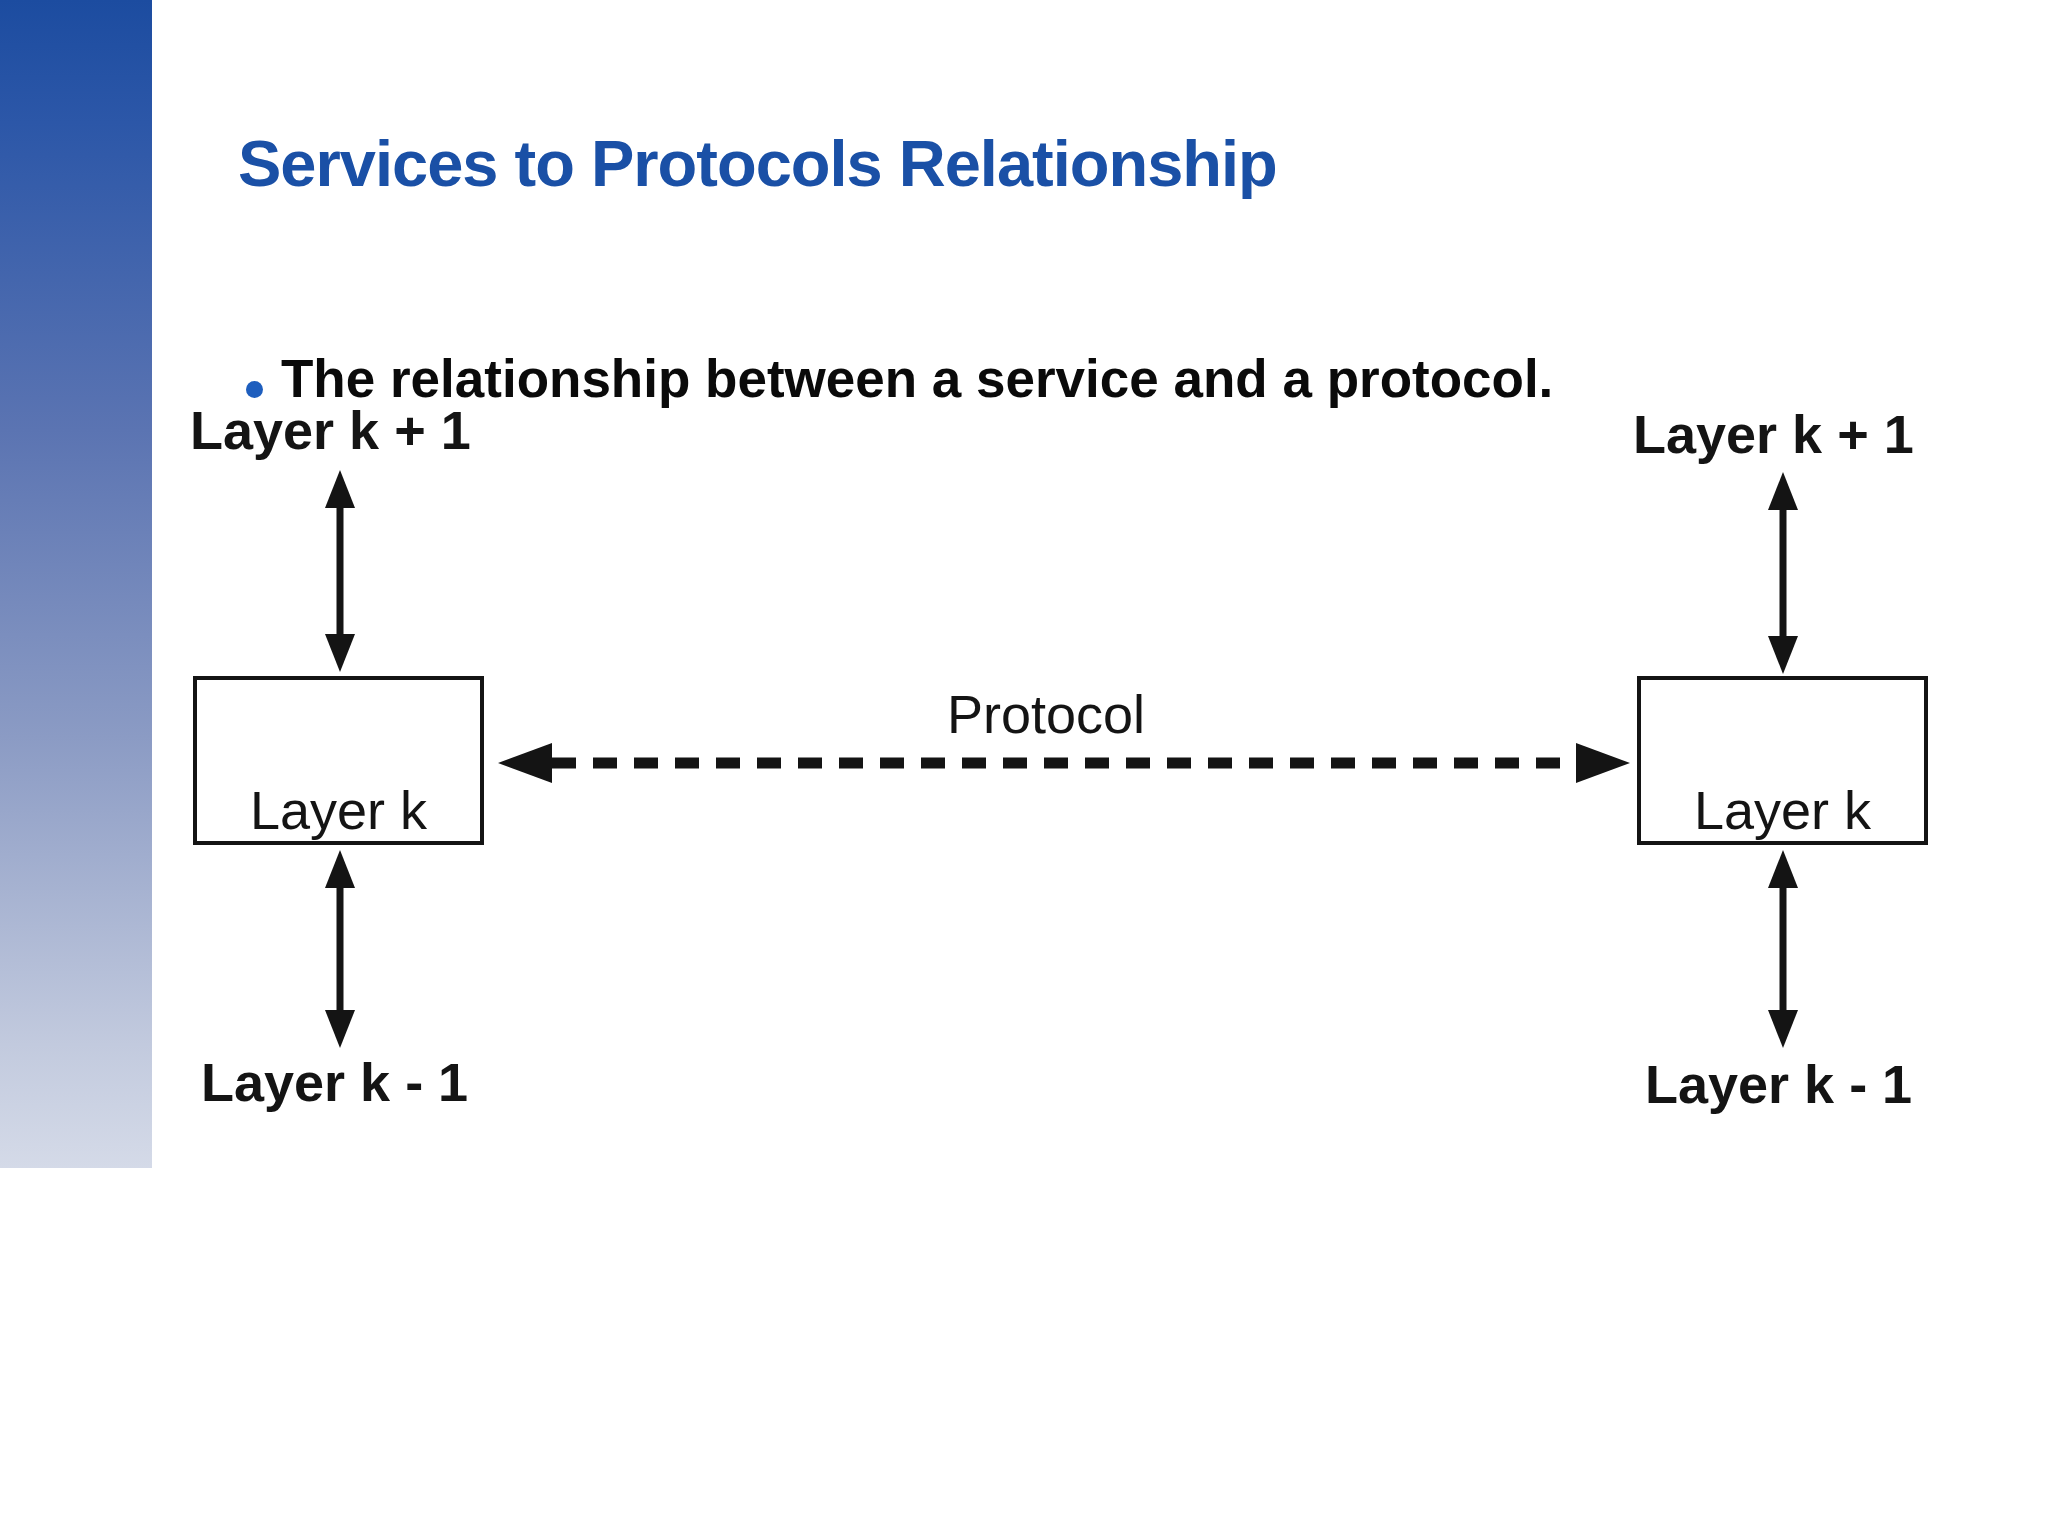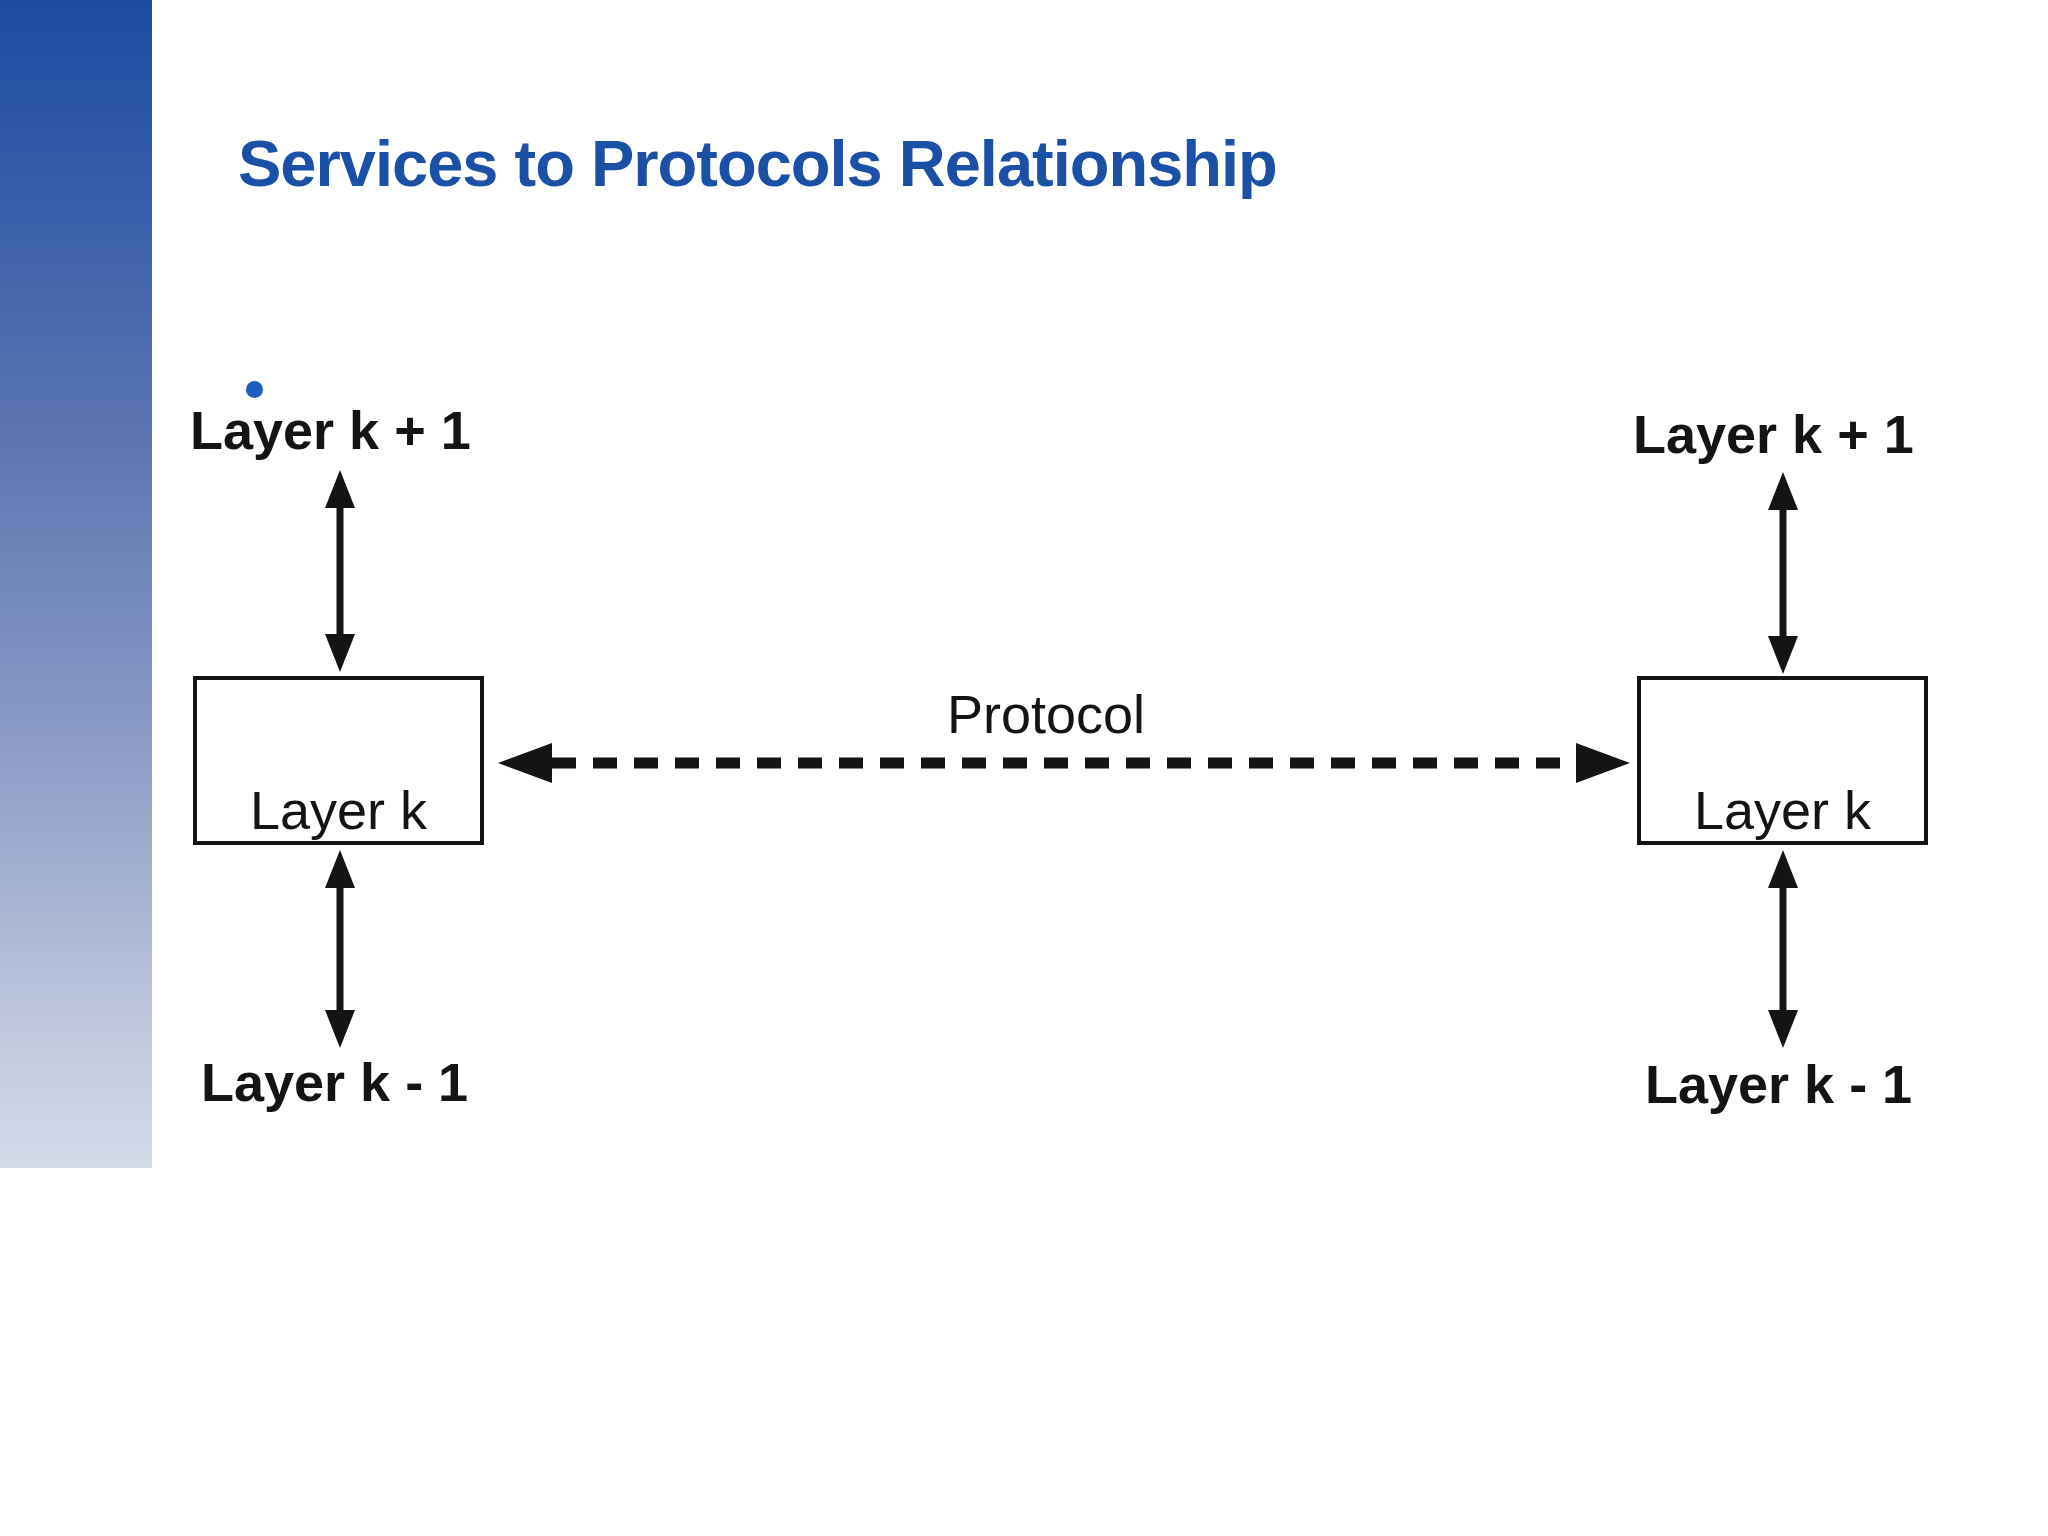--- a/index.html
+++ b/index.html
@@ -81,20 +81,21 @@
 </head>
 <body>
 
 <div class="slide">
 
   <div class="sidebar"></div>
 
   <h1 class="title">Services to Protocols Relationship</h1>
 
   <span class="bullet-dot"></span>
+  <span class="bullet-text">The relationship between a service and a protocol.</span>
 
   <div class="dlabel" style="left:190px;top:399px;">Layer k + 1</div>
 
   <svg class="arrow-svg" style="left:318px;top:468px;" width="44" height="206" viewBox="0 0 44 206">
     <line x1="22" y1="34" x2="22" y2="172" stroke-width="7"></line>
     <polygon points="22,2 7,40 37,40"></polygon>
     <polygon points="22,204 7,166 37,166"></polygon>
   </svg>
 
 

